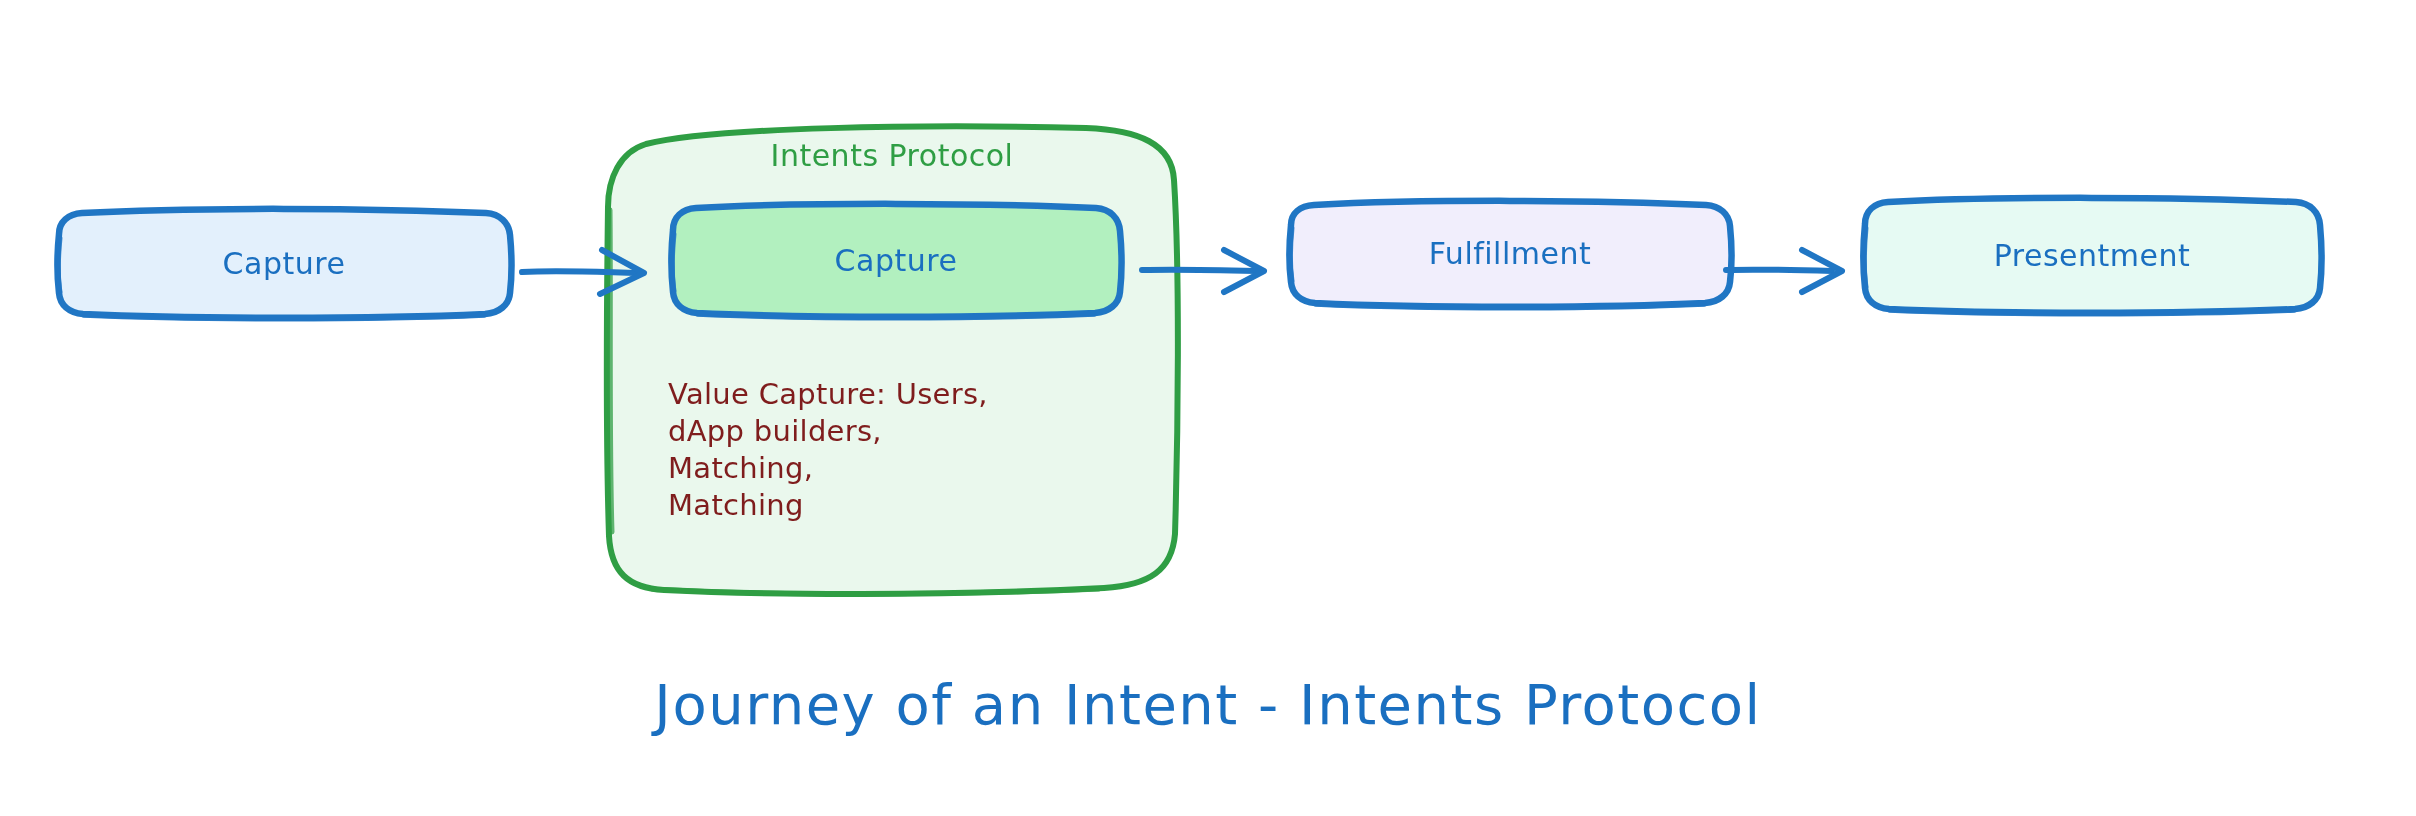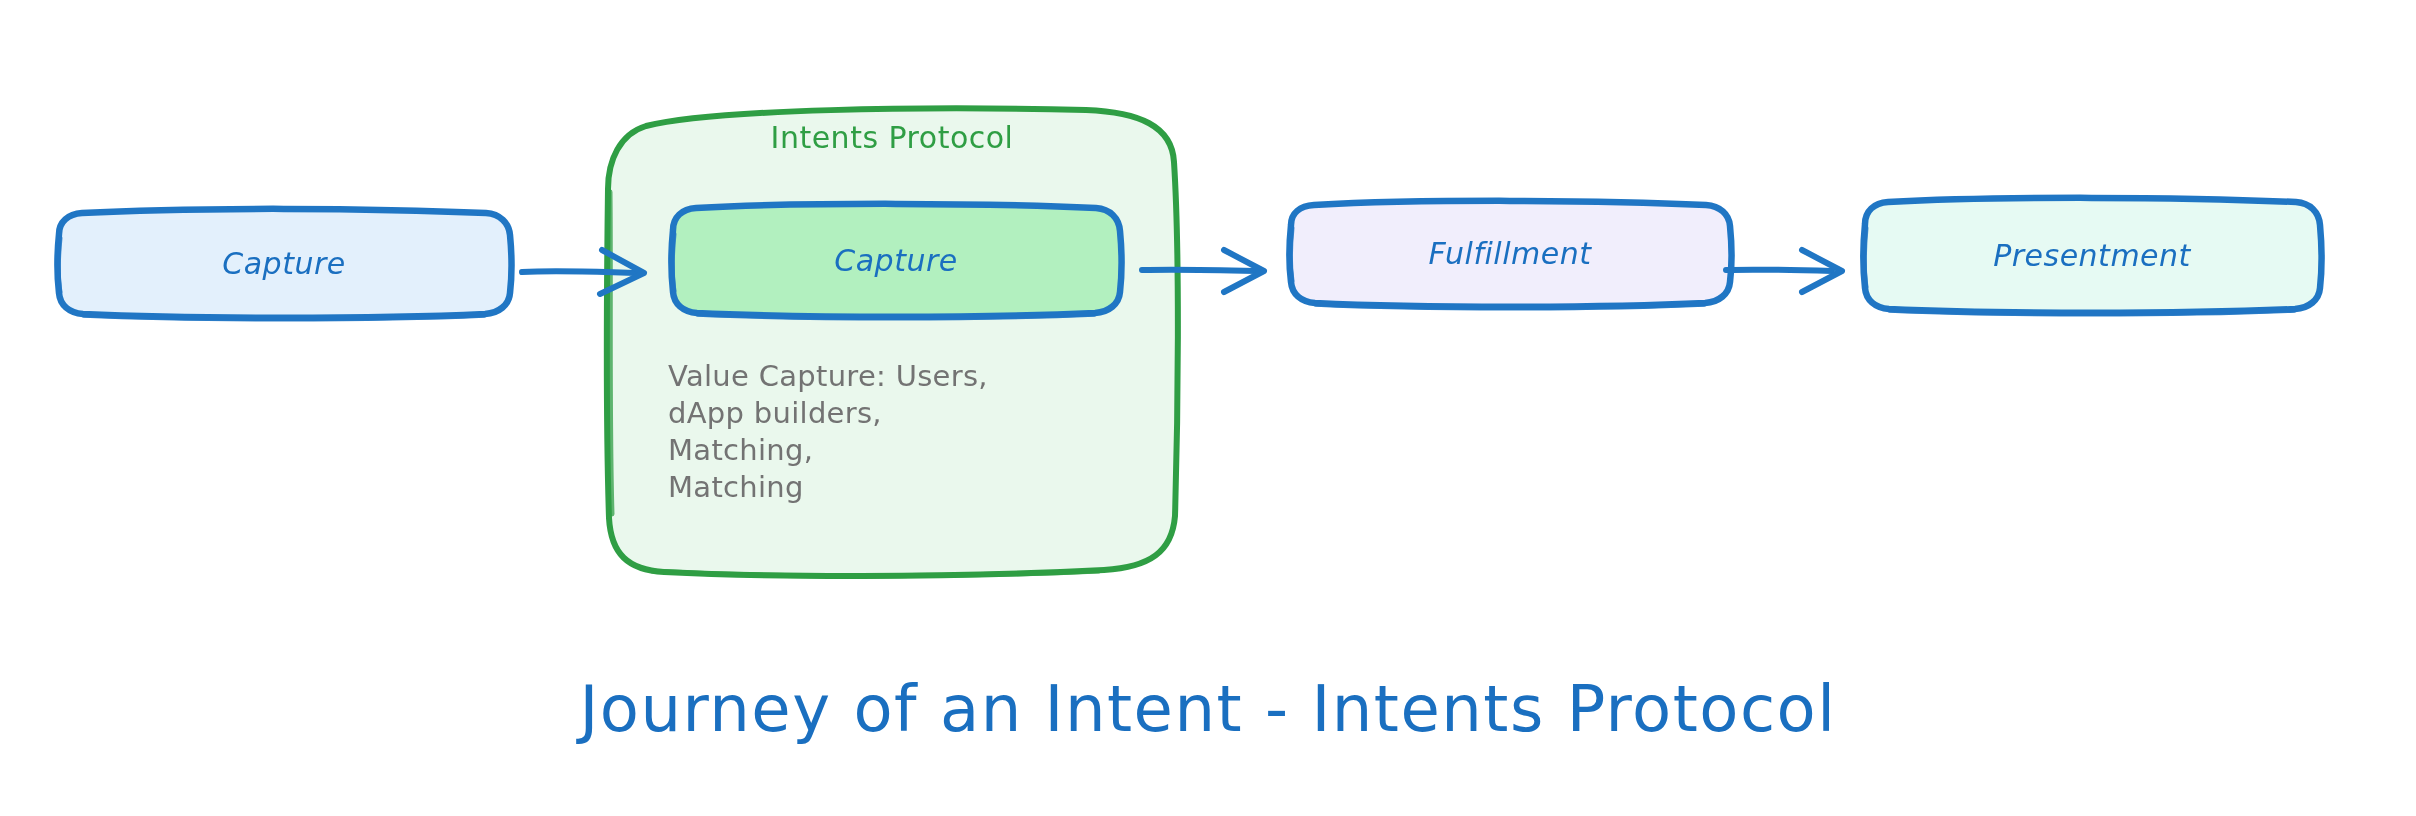--- a/index.html
+++ b/index.html
@@ -29,40 +29,39 @@
     display: flex;
     align-items: center;
     justify-content: center;
     text-align: center;
   }
   .node .label {
     position: relative;
     z-index: 3;
     font-family: "DejaVu Sans", sans-serif;
     letter-spacing: 0.5px;
-    font-style: italic;
   }
 
   
   .rough-svg {
     position: absolute;
     inset: -14px;
     width: calc(100% + 28px);
     height: calc(100% + 28px);
     z-index: 1;
     overflow: visible;
     pointer-events: none;
   }
 
   
   #node-capture {
     left: 58px;  top: 212px;  width: 452px;  height: 102px;
   }
   #subgraph-intents {
-    left: 608px; top: 100px;  width: 568px;  height: 472px;
+    left: 608px; top: 118px;  width: 568px;  height: 472px;
   }
   #node-matching {
     left: 672px; top: 206px;  width: 448px;  height: 108px;
   }
   #node-presentment {
     left: 1290px; top: 204px; width: 440px;  height: 98px;
   }
   #node-fulfillment {
     left: 1864px; top: 200px; width: 456px;  height: 110px;
   }
@@ -88,21 +87,21 @@
     color: #2f9e44;
     font-size: 30px;
     z-index: 3;
     letter-spacing: 0.5px;
   }
   .subgraph-note {
     position: absolute;
     left: 60px;
     top: 258px;
     width: 330px;
-    color: #737373;
+    color: #7f1d1d;
     font-size: 29px;
     line-height: 1.28;
     text-align: left;
     z-index: 3;
     letter-spacing: 0.3px;
   }
 
   
   .edge {
     position: absolute;
@@ -115,21 +114,21 @@
   #edge-presentment-fulfillment { left: 1724px; top: 236px; width: 170px; height: 70px; }
 
   
   #diagram-title {
     position: absolute;
     left: 0;
     top: 672px;
     width: 2416px;
     text-align: center;
     color: #1a6fc0;
-    font-size: 64px;
+    font-size: 56px;
     letter-spacing: 1.5px;
     font-family: "DejaVu Sans", sans-serif;
   }
 </style>
 </head>
 <body>
 
 <div id="canvas">
 
   <div id="subgraph-intents" class="node">

